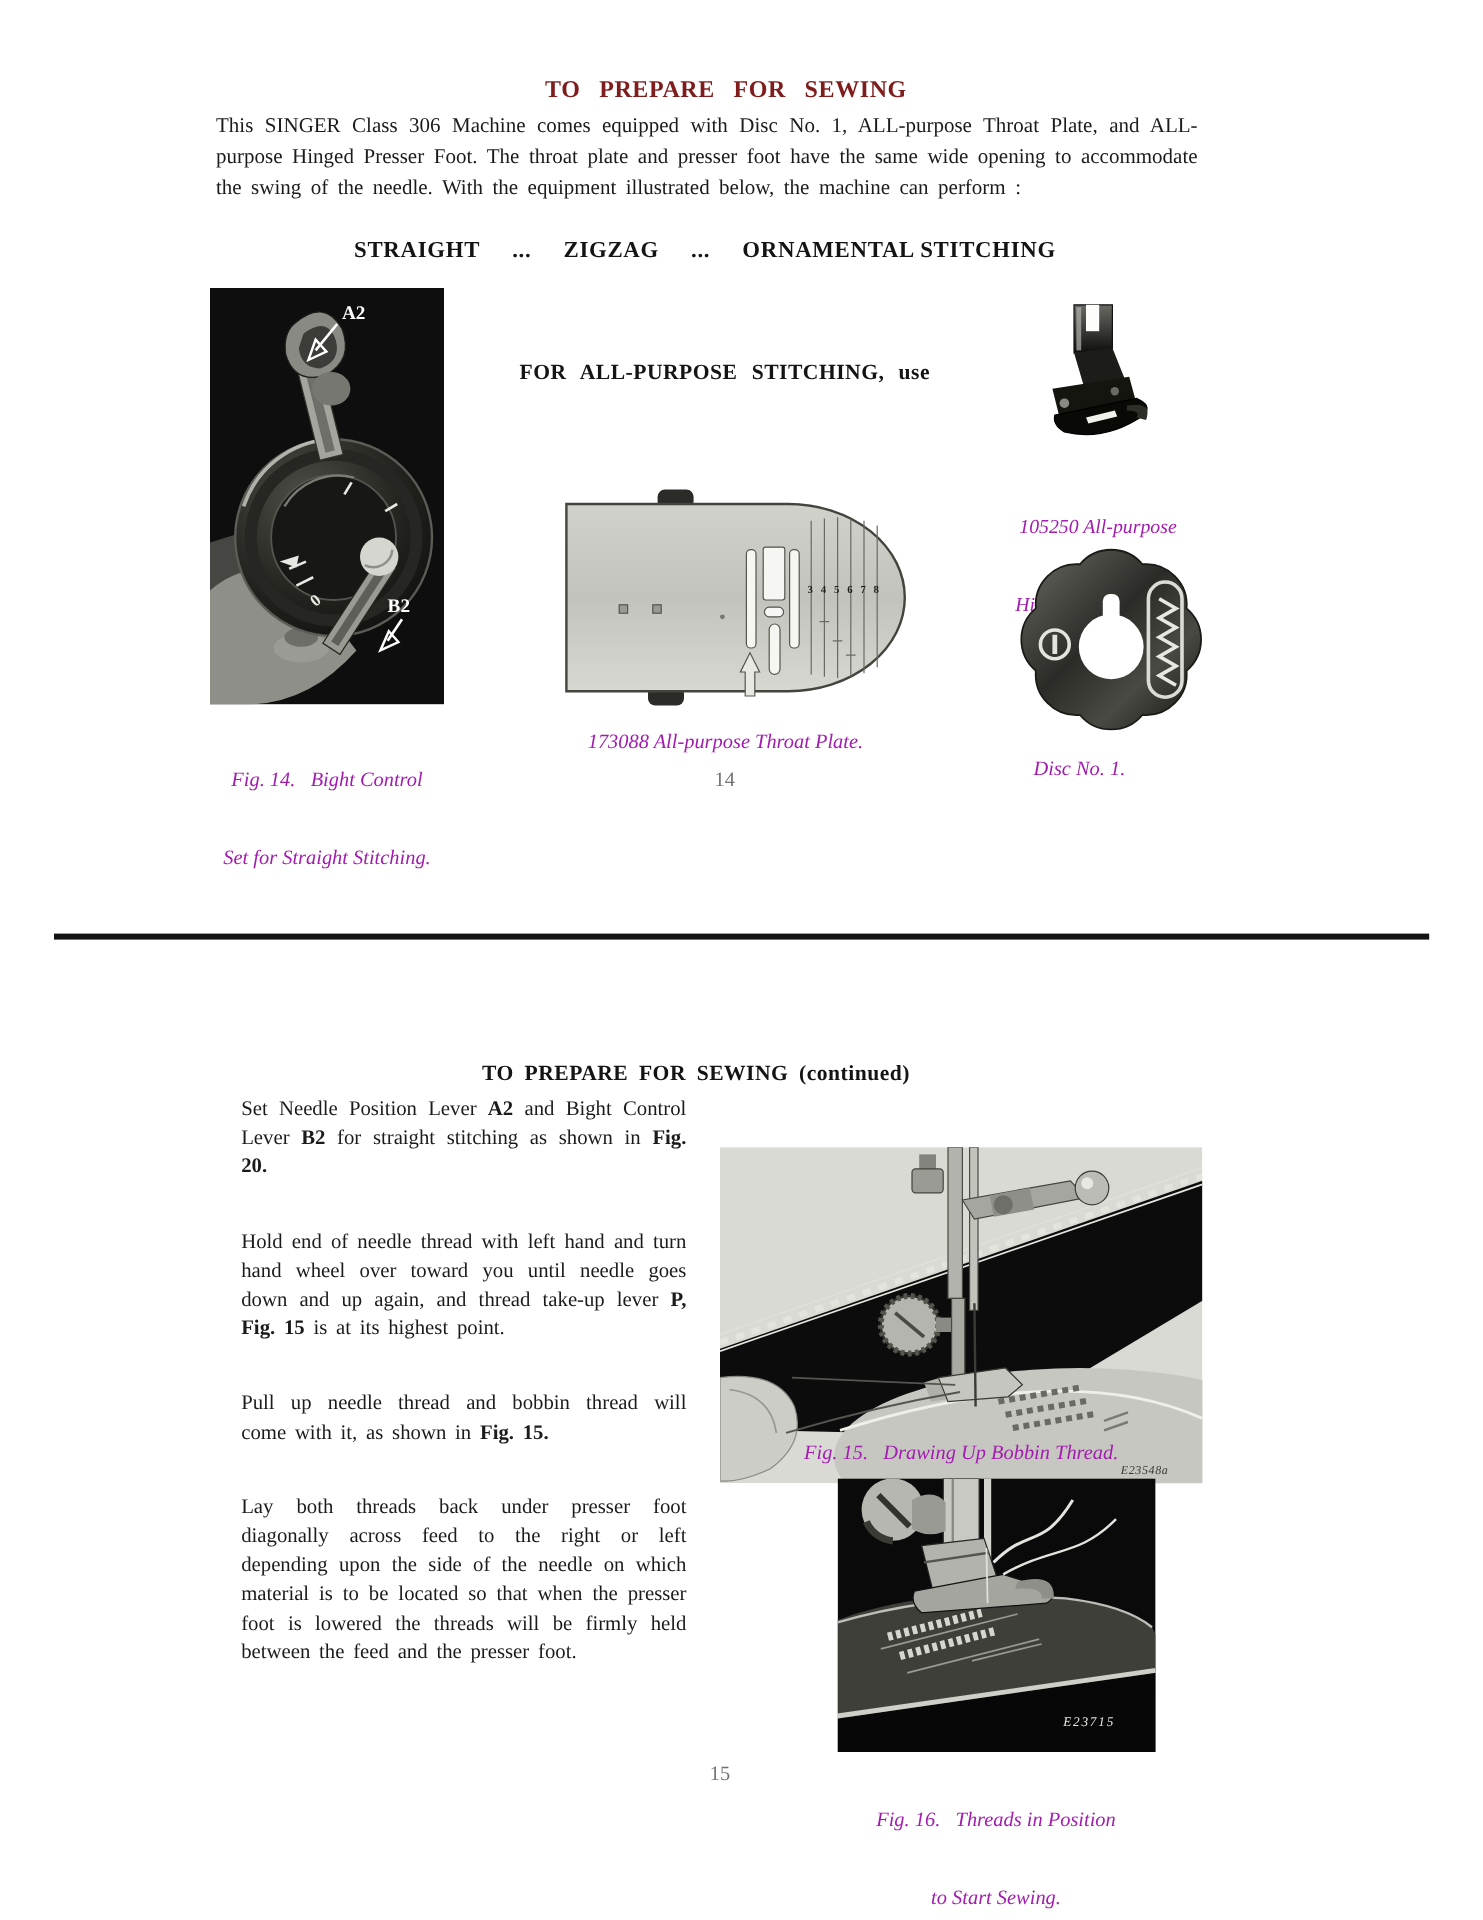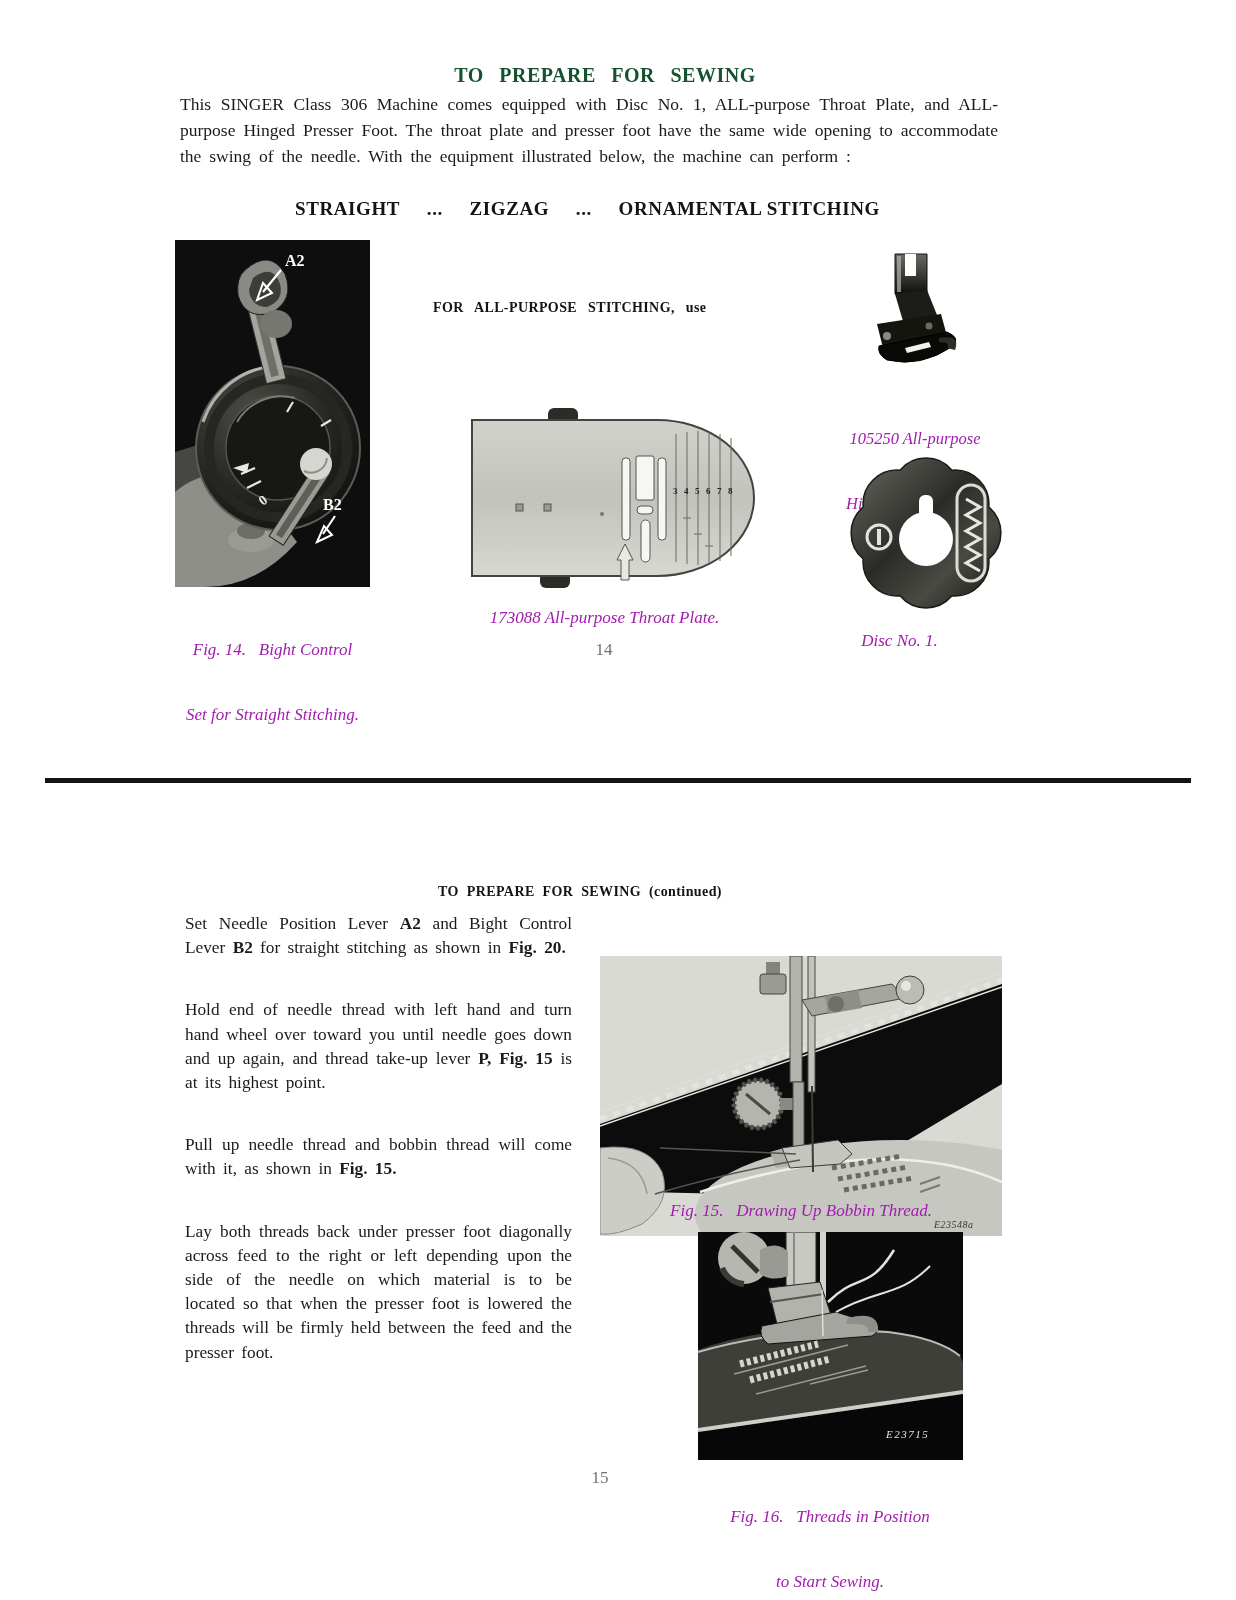--- a/index.html
+++ b/index.html
@@ -5,41 +5,41 @@
   html,body { margin:0; padding:0; }
   body {
     width:1236px; height:1600px; position:relative;
     background:#ffffff; color:#1c1c1c;
     font-family:"Liberation Serif", serif;
     overflow:hidden;
   }
   .abs { position:absolute; }
   .h1 {
     font-weight:bold; font-size:20px; letter-spacing:0.5px; word-spacing:10px;
-    text-align:center; color:#14532d;
+    text-align:center; color:#7f1d1d;
   }
   .h2 {
-    font-weight:bold; font-size:14px; letter-spacing:0.4px; word-spacing:7px;
+    font-weight:bold; font-size:18px; letter-spacing:0.4px; word-spacing:7px;
     color:#141414;
   }
   .intro {
     font-size:17.5px; line-height:25.8px; text-align:justify; word-spacing:3.5px;
     color:#1b1b1b;
   }
   .stitchrow {
     display:flex; justify-content:space-between; align-items:baseline;
     font-weight:bold; font-size:19px; letter-spacing:0.6px; color:#141414;text-align:right;
   }
   .cap {
     font-style:italic; font-size:17px; line-height:21.5px; text-align:center;
     white-space:pre-wrap; color:#a21caf;
   }
   .pagenum { font-size:17px; text-align:center; color:#737373; }
   .bodycol p {
-    margin:0 0 38px 0; font-size:17.3px; line-height:24.2px;
+    margin:0 0 38px 16px; font-size:17.3px; line-height:24.2px;
     text-align:justify; word-spacing:3px; color:#1b1b1b;
   }
   .bodycol p b { font-weight:bold; }
   .divider { background:#141414; }
   svg { display:block; }
 </style>
 </head>
 <body>
 
 <div class="abs h1" style="left:190px; top:64px; width:830px;">TO  PREPARE  FOR  SEWING</div>

